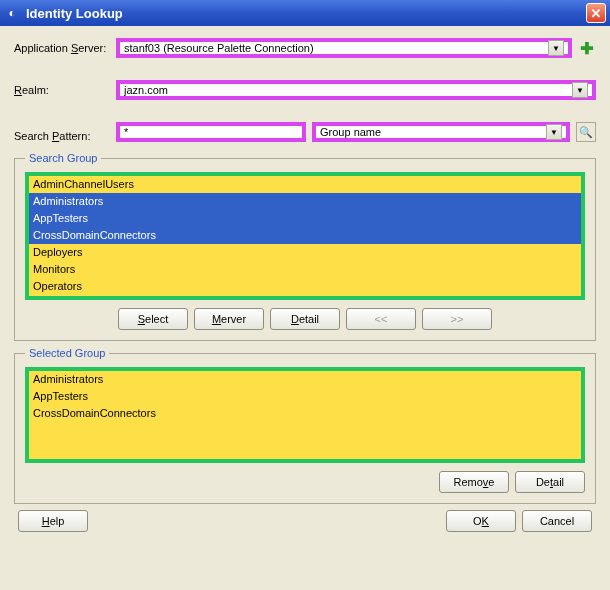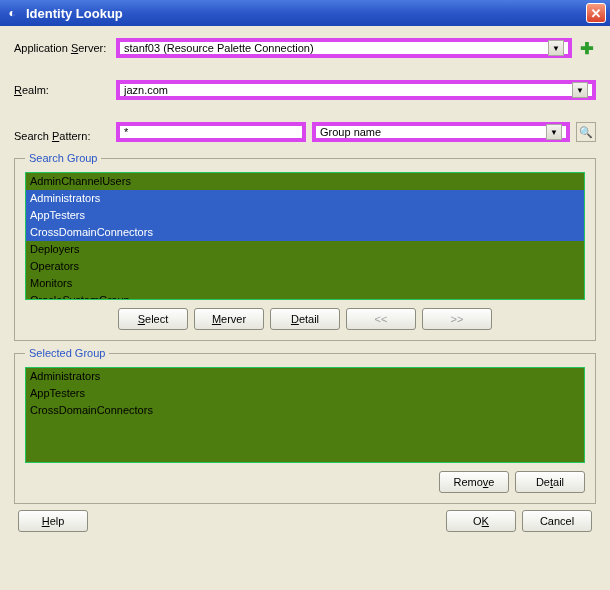--- a/index.html
+++ b/index.html
@@ -93,22 +93,22 @@
     border: 1px solid #aca899;
     margin: 0 0 6px 0;
     padding: 8px 10px 10px 10px;
   }
   fieldset.group legend {
     color: #2a56c8;
     padding: 0 4px;
     font-size: 11px;
   }
   .listbox {
-    background: #4d7c0f;
-    border: 1px solid #22c55e;
+    background: #fde047;
+    border: 4px solid #22c55e;
     height: 128px;
     overflow: auto;
     margin-bottom: 8px;
   }
   .listbox.selected { height: 96px; }
   .list-item {
     padding: 1px 4px;
     font-size: 11px;
     cursor: default;
     line-height: 15px;
@@ -197,22 +197,22 @@
   </div>
 
   <fieldset class="group">
     <legend>Search Group</legend>
     <div class="listbox" id="search-list">
         <div class="list-item">AdminChannelUsers</div>
         <div class="list-item sel">Administrators</div>
         <div class="list-item sel">AppTesters</div>
         <div class="list-item sel">CrossDomainConnectors</div>
         <div class="list-item">Deployers</div>
+        <div class="list-item">Monitors</div>
         <div class="list-item">Operators</div>
-        <div class="list-item">Monitors</div>
         <div class="list-item">OracleSystemGroup</div>
       </div>
     <div class="button-row">
       <div class="btn">
           <span class="underline">S</span>
           <span>elect</span>
         </div>
       <div class="btn">
           <span class="underline">M</span>
           <span>erver</span>

